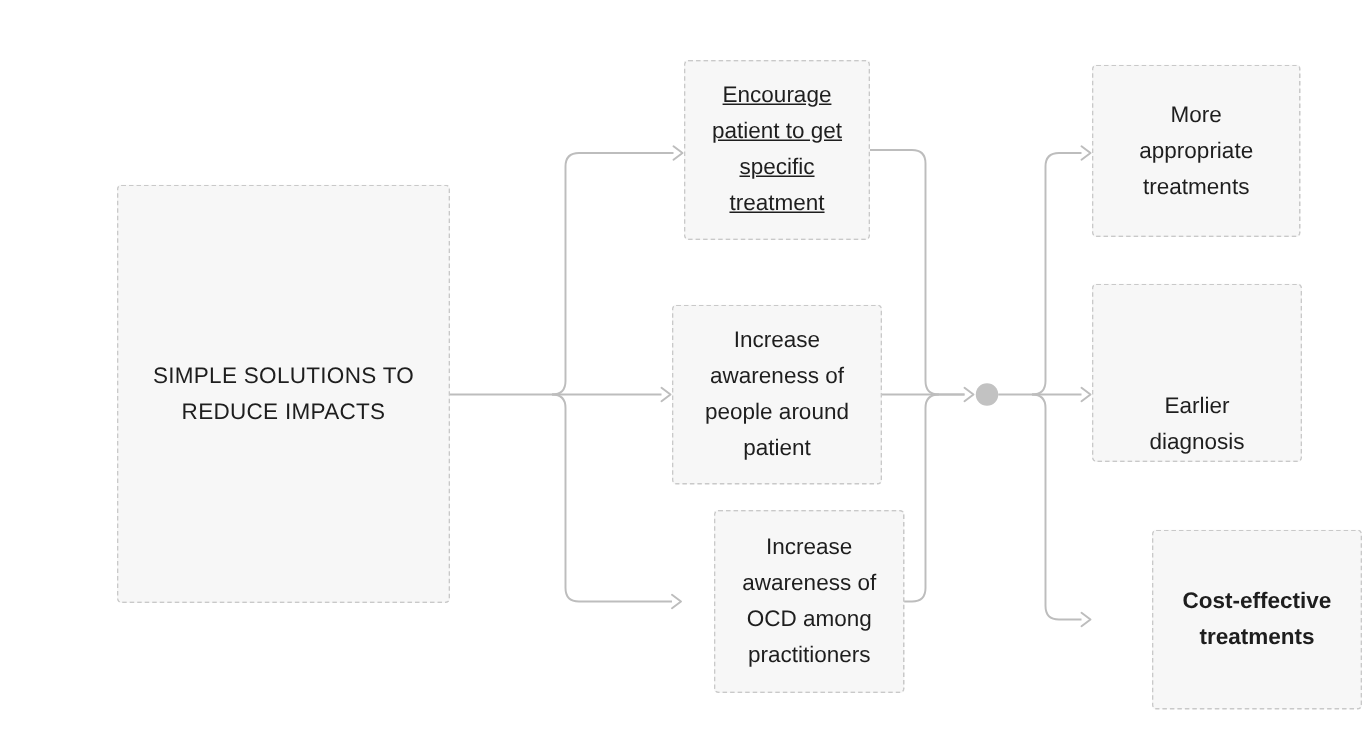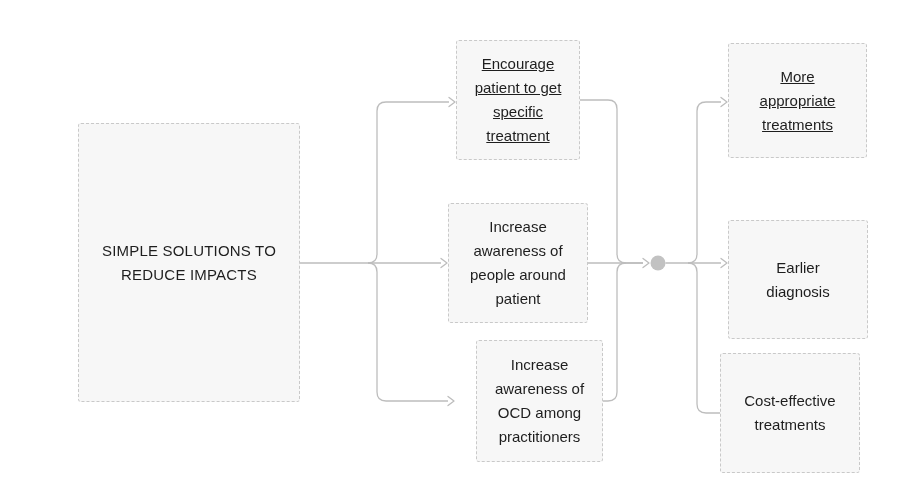--- a/index.html
+++ b/index.html
@@ -78,23 +78,23 @@
   <div class="node solution" style="left:456px;top:40px;width:124px;height:120px;text-decoration:underline;">
     <span>Encourage patient to get specific treatment</span>
   </div>
   <div class="node solution" style="left:448px;top:203px;width:140px;height:120px;justify-content:flex-end;">
     <span>Increase awareness of people around patient</span>
   </div>
   <div class="node solution" style="left:476px;top:340px;width:127px;height:122px;">
     <span>Increase awareness of OCD among practitioners</span>
   </div>
 
-  <div class="node outcome" style="left:728px;top:43px;width:139px;height:115px;text-decoration:underline;">
+  <div class="node outcome" style="left:728px;top:43px;width:139px;height:115px;">
     <span>More appropriate treatments</span>
   </div>
-  <div class="node outcome" style="left:728px;top:220px;width:140px;height:119px;">
+  <div class="node outcome" style="left:728px;top:189px;width:140px;height:119px;align-items:flex-end;">
     <span>Earlier diagnosis</span>
   </div>
-  <div class="node outcome" style="left:720px;top:353px;width:140px;height:120px;">
+  <div class="node outcome" style="left:768px;top:353px;width:140px;height:120px;font-weight:bold;">
     <span>Cost-effective treatments</span>
   </div>
 
 </div>
 
 </body></html>

